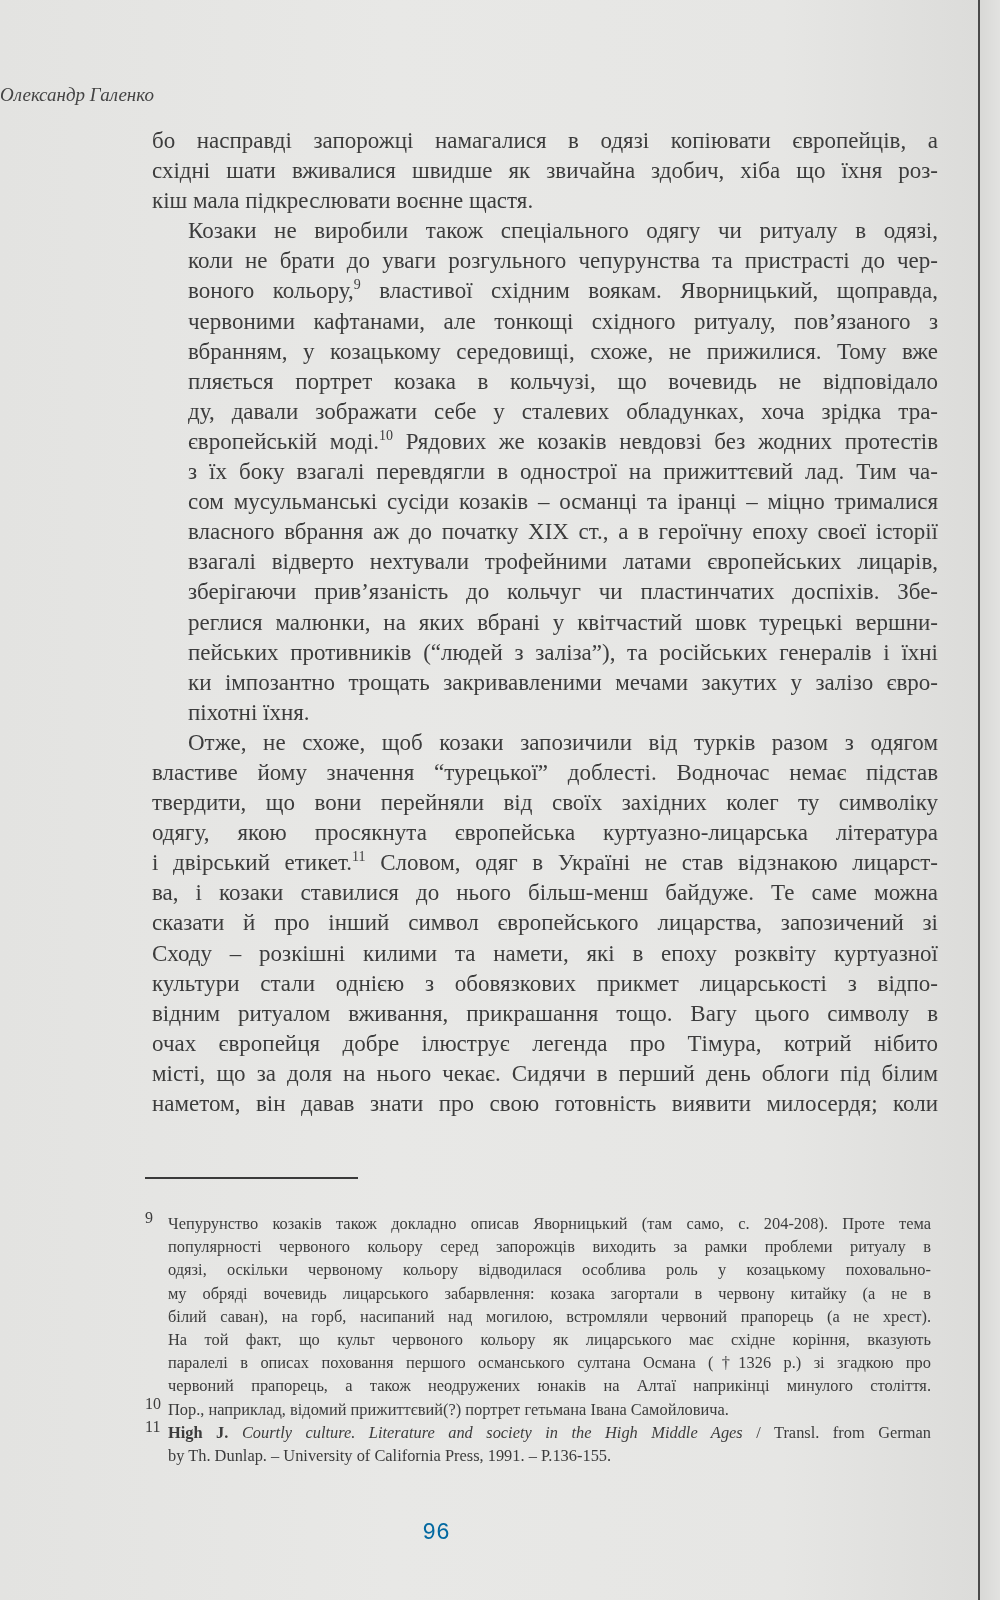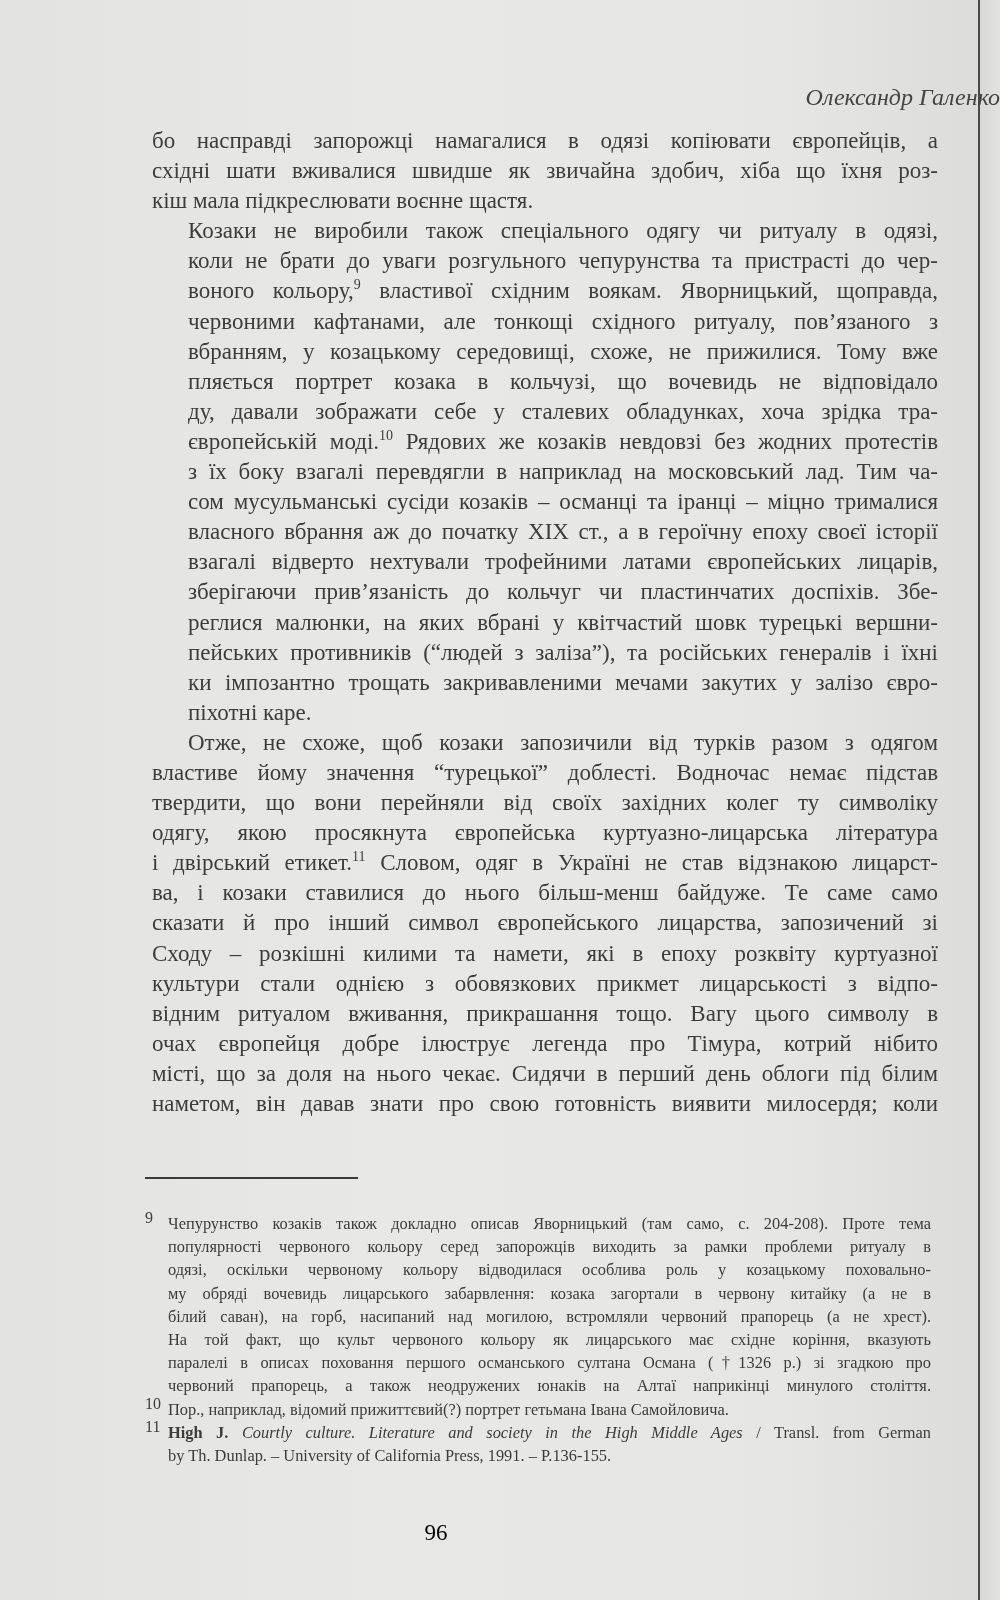--- a/index.html
+++ b/index.html
@@ -16,22 +16,22 @@
   }
   .gutter-line {
     position: absolute; left: 978px; top: 0; width: 2px; height: 1600px;
     background: #4a4a4a;
   }
   .gutter-right {
     position: absolute; left: 980px; top: 0; width: 20px; height: 1600px;
     background: linear-gradient(90deg, #d8d8d6, #e2e2e0);
   }
   .running-head {
-    position: absolute; top: 84px; left: 0; width: 1000px; text-align: right;
-    font-style: italic; font-size: 24px; color: #444;
+    position: absolute; top: 84px; left: 0; width: 1000px; text-align: left;
+    font-style: italic; font-size: 19px; color: #444;
   }
   .body-text {
     position: absolute; left: 145px; top: 126px; width: 786px;
     font-size: 23px; line-height: 30.1px; text-align: justify;
     color: #3c3c3c;
     margin-left: 7px;
   }
   .body-text p { margin: 0; }
   .body-text p.indent { text-indent: 36px; }
   .line { display: block; text-align: justify; text-align-last: justify; white-space: nowrap; }
@@ -47,21 +47,21 @@
   }
   .fn { position: relative; padding-left: 23px; }
   .fn .num {
     position: absolute; left: 0; top: -6px; font-size: 16px;
   }
   .fn .line { white-space: nowrap; }
   .fn b { font-weight: bold; }
   .fn i { font-style: italic; }
   .page-number {
     position: absolute; top: 1520px; left: 0; width: 872px; text-align: center;
-    font-size: 23px; color: #000000;
+    font-size: 23px; color: #0369a1; font-family: Liberation Mono, monospace;
   }
 </style>
 </head>
 <body>
 
 <div class="page"></div>
 <div class="gutter-line"></div>
 <div class="gutter-right"></div>
 
 <div class="running-head">Олександр Галенко</div>
@@ -74,37 +74,37 @@
   </p>
   <p class="indent">
     <span class="line" style="text-indent:36px">Козаки не виробили також спеціального одягу чи ритуалу в одязі,</span>
     <span class="line">коли не брати до уваги розгульного чепурунства та пристрасті до чер-</span>
     <span class="line"><span>воного кольору,</span><sup>9</sup> <span>властивої східним воякам. Яворницький, щоправда,</span></span>
     <span class="line">червоними кафтанами, але тонкощі східного ритуалу, пов’язаного з</span>
     <span class="line">вбранням, у козацькому середовищі, схоже, не прижилися. Тому вже</span>
     <span class="line">пляється портрет козака в кольчузі, що вочевидь не відповідало</span>
     <span class="line">ду, давали зображати себе у сталевих обладунках, хоча зрідка тра-</span>
     <span class="line"><span>європейській моді.</span><sup>10</sup> <span>Рядових же козаків невдовзі без жодних протестів</span></span>
-    <span class="line">з їх боку взагалі перевдягли в наприклад на московський лад. Тим ча-</span>
+    <span class="line">з їх боку взагалі перевдягли в однострої на прижиттєвий лад. Тим ча-</span>
     <span class="line">сом мусульманські сусіди козаків – османці та іранці – міцно трималися</span>
     <span class="line">власного вбрання аж до початку XIX ст., а в героїчну епоху своєї історії</span>
     <span class="line">взагалі відверто нехтували трофейними латами європейських лицарів,</span>
     <span class="line">зберігаючи прив’язаність до кольчуг чи пластинчатих доспіхів. Збе-</span>
     <span class="line">реглися малюнки, на яких вбрані у квітчастий шовк турецькі вершни-</span>
     <span class="line">пейських противників (“людей з заліза”), та російських генералів і їхні</span>
     <span class="line">ки імпозантно трощать закривавленими мечами закутих у залізо євро-</span>
-    <span class="line last">піхотні каре.</span>
+    <span class="line last">піхотні їхня.</span>
   </p>
   <p>
     <span class="line" style="text-indent:36px">Отже, не схоже, щоб козаки запозичили від турків разом з одягом</span>
     <span class="line">властиве йому значення “турецької” доблесті. Водночас немає підстав</span>
     <span class="line">твердити, що вони перейняли від своїх західних колег ту символіку</span>
     <span class="line">одягу, якою просякнута європейська куртуазно-лицарська література</span>
     <span class="line"><span>і двірський етикет.</span><sup>11</sup> <span>Словом, одяг в Україні не став відзнакою лицарст-</span></span>
-    <span class="line">ва, і козаки ставилися до нього більш-менш байдуже. Те саме само</span>
+    <span class="line">ва, і козаки ставилися до нього більш-менш байдуже. Те саме можна</span>
     <span class="line">сказати й про інший символ європейського лицарства, запозичений зі</span>
     <span class="line">Сходу – розкішні килими та намети, які в епоху розквіту куртуазної</span>
     <span class="line">культури стали однією з обовязкових прикмет лицарськості з відпо-</span>
     <span class="line">відним ритуалом вживання, прикрашання тощо. Вагу цього символу в</span>
     <span class="line">очах європейця добре ілюструє легенда про Тімура, котрий нібито</span>
     <span class="line">місті, що за доля на нього чекає. Сидячи в перший день облоги під білим</span>
     <span class="line">наметом, він давав знати про свою готовність виявити милосердя; коли</span>
   </p>
 </div>
 

